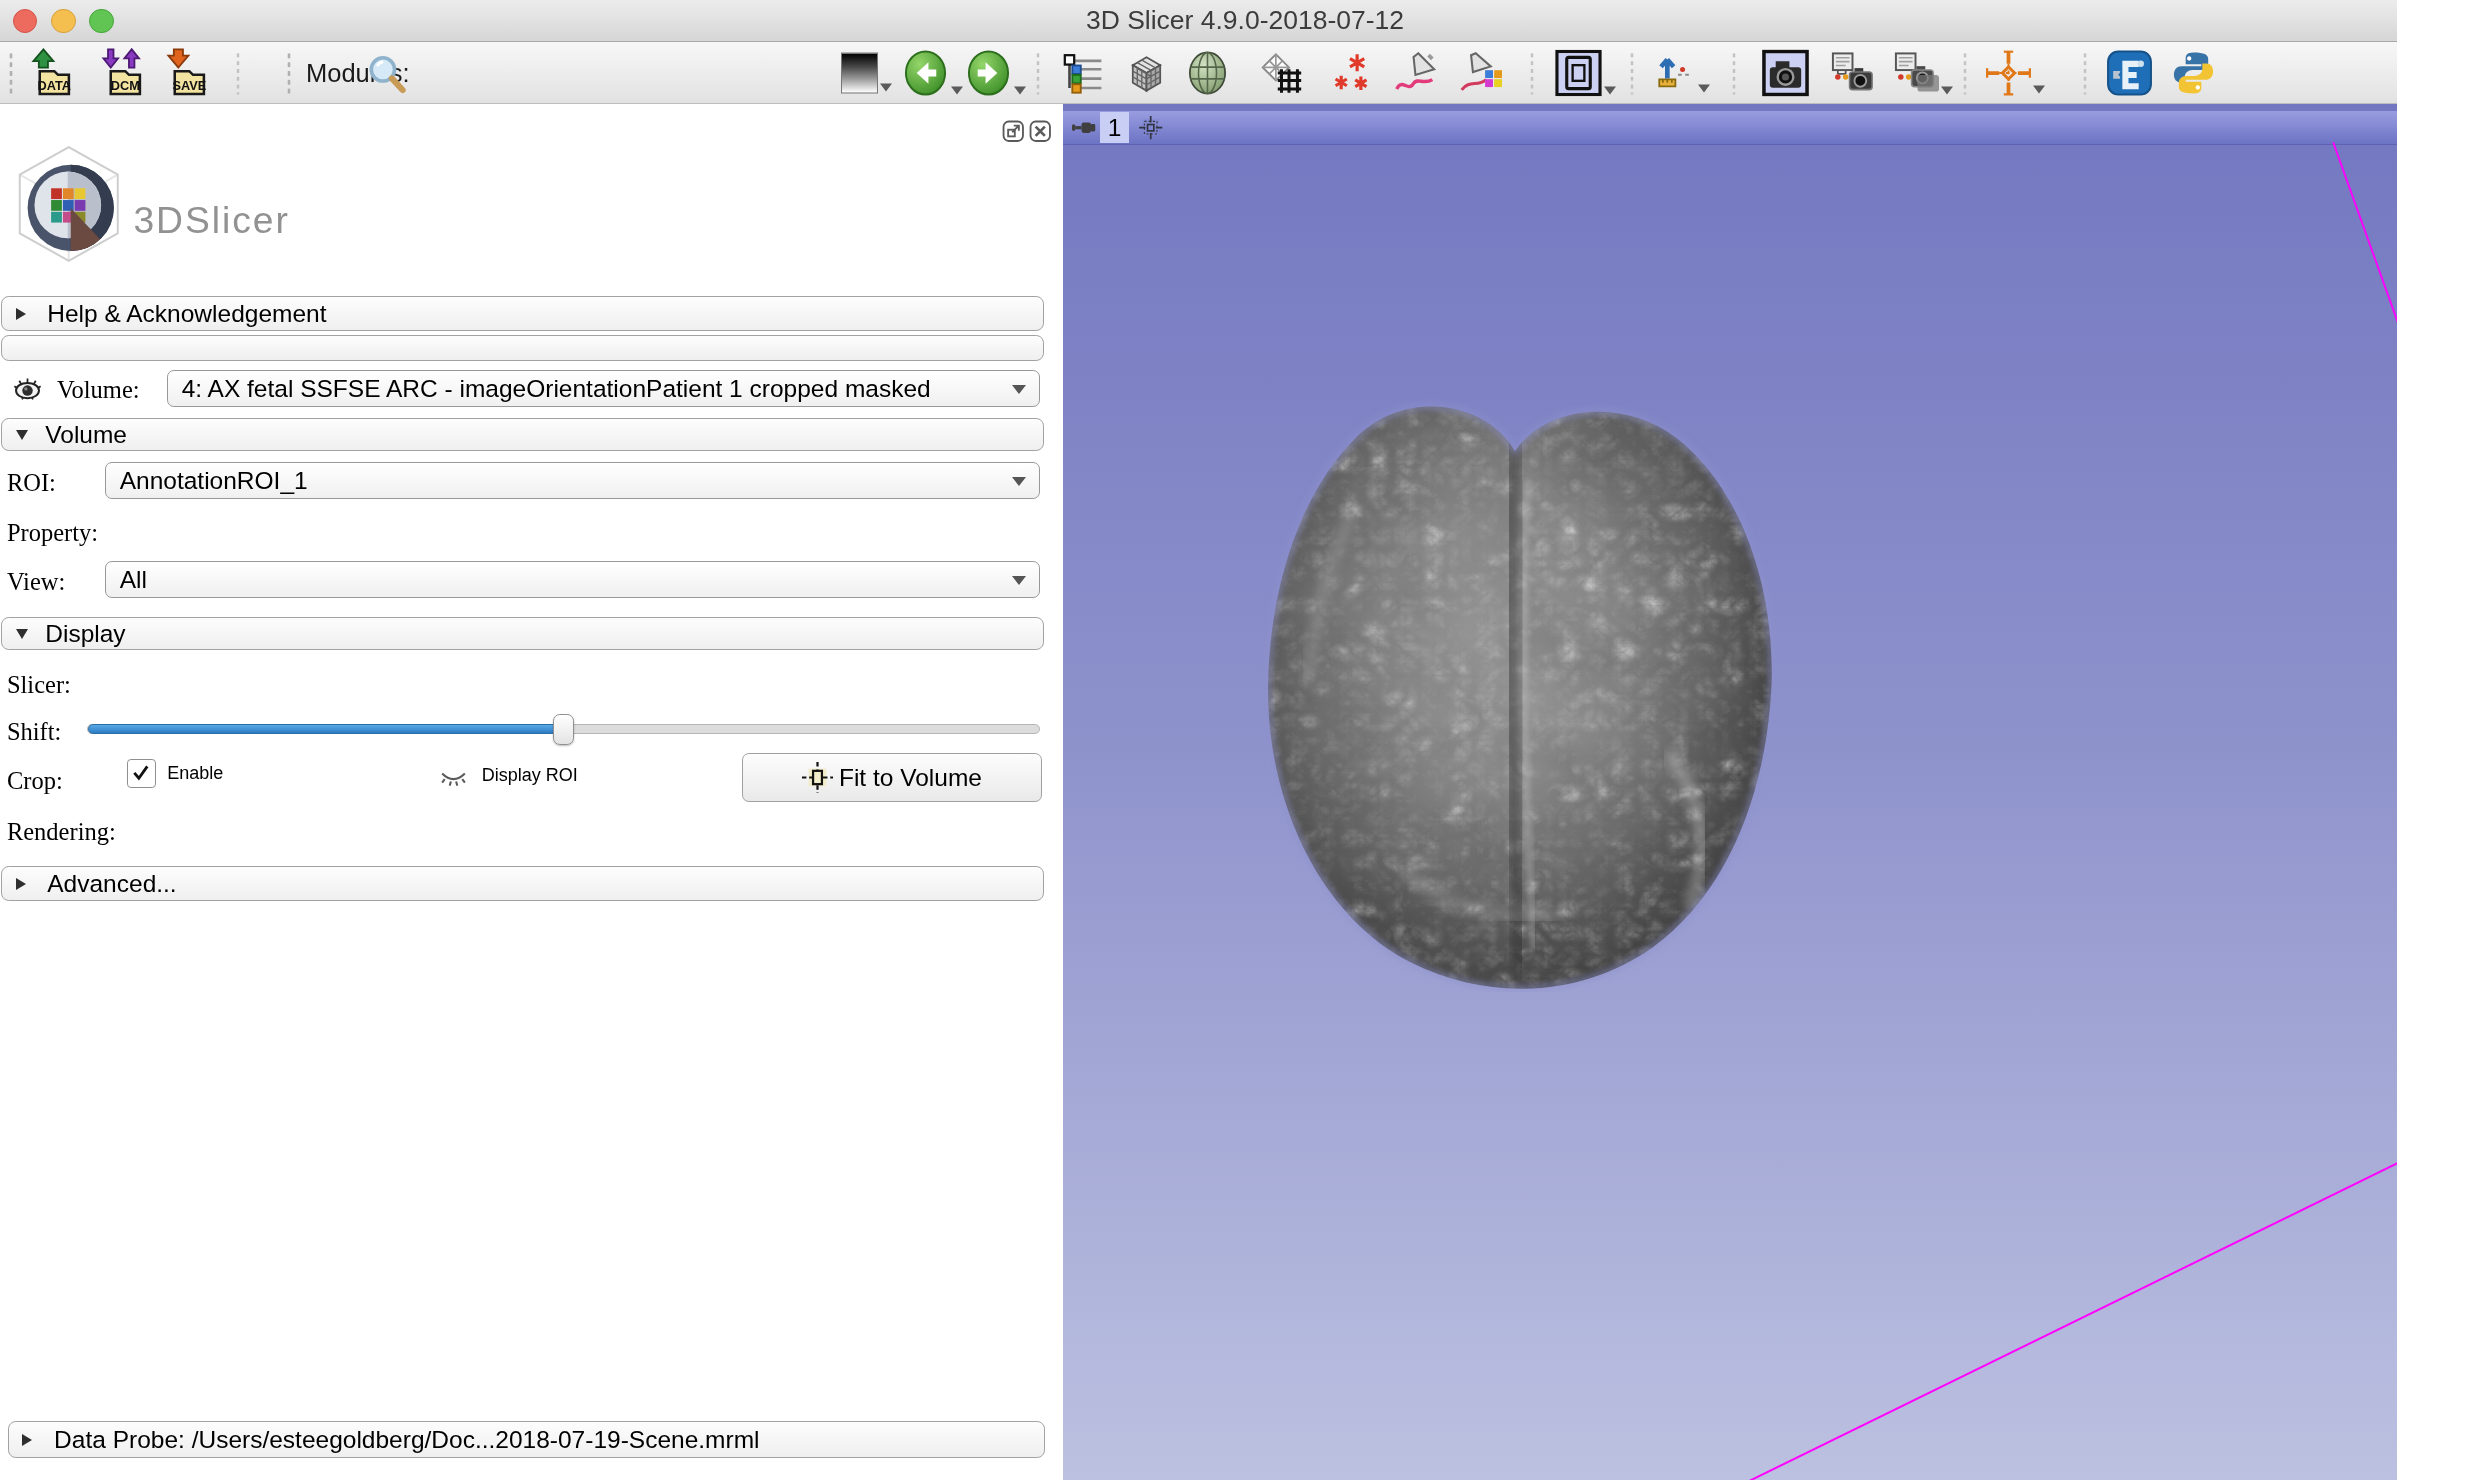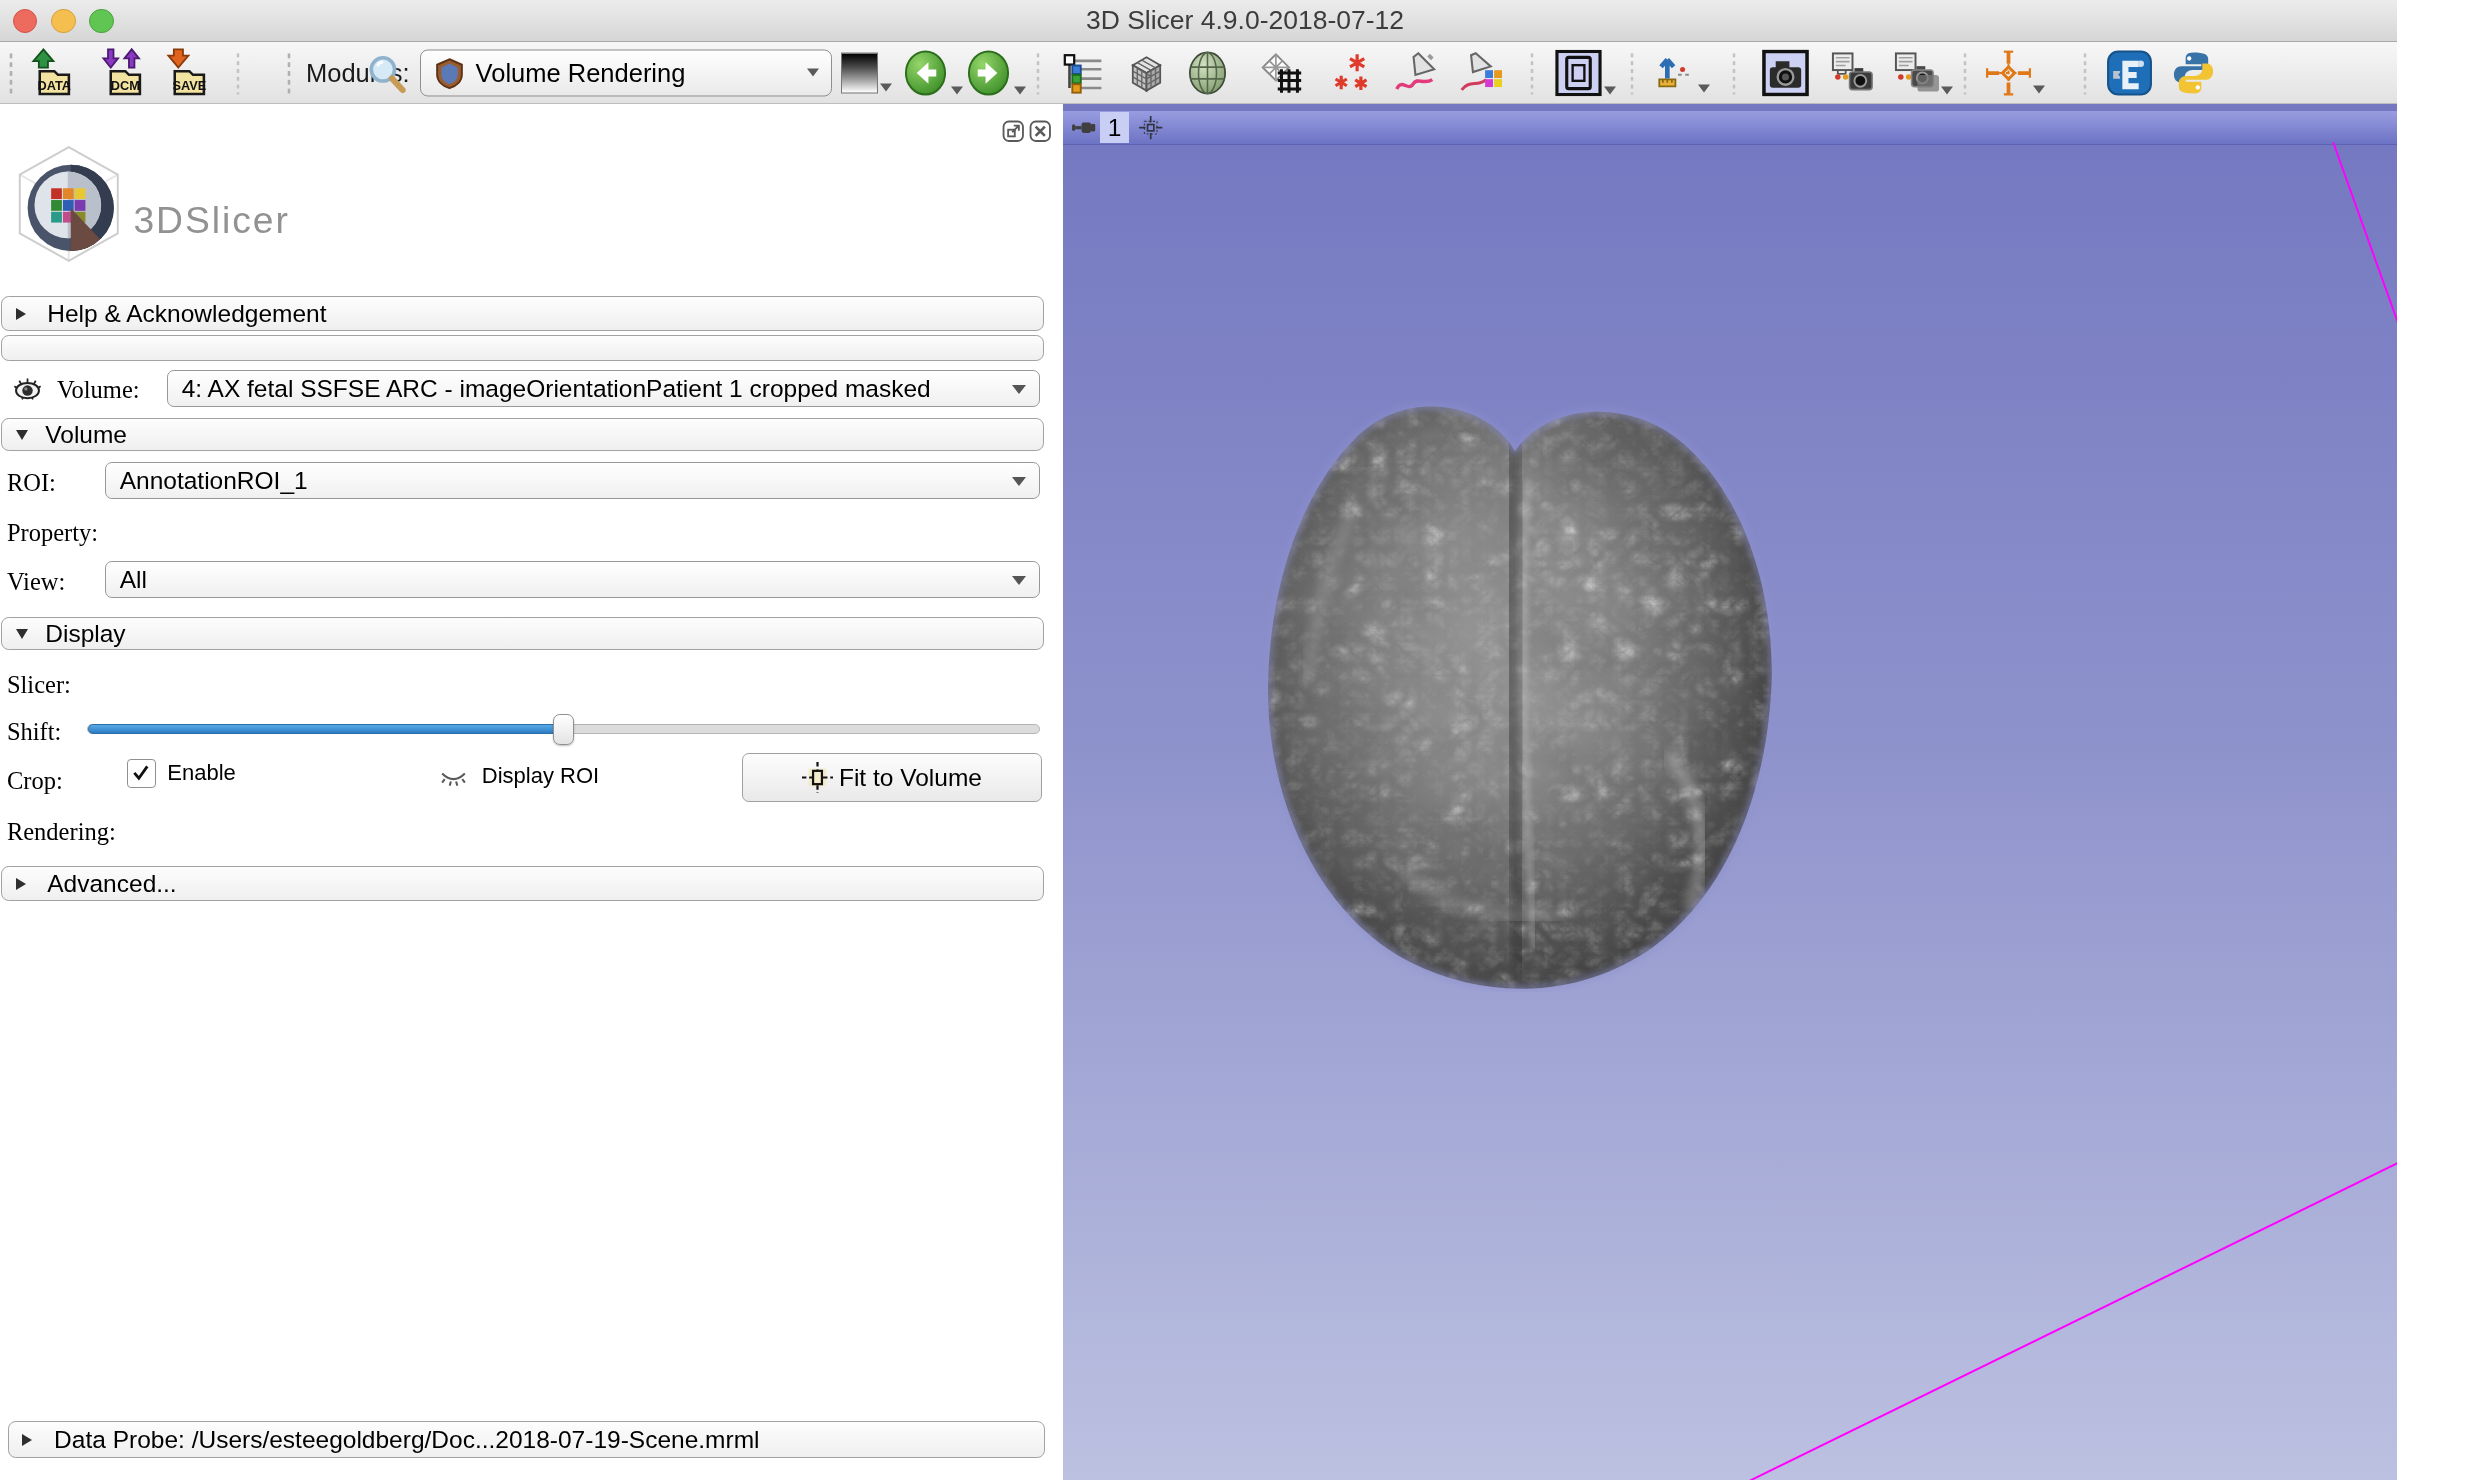--- a/index.html
+++ b/index.html
@@ -67,21 +67,21 @@
     background:linear-gradient(180deg,#58aae6,#2d7cc4);border:1px solid #2a6da8;box-sizing:border-box;}
   .slider-handle{position:absolute;top:-10.8px;width:21.6px;height:31px;border-radius:6.9px;
     background:linear-gradient(180deg,#ffffff,#e3e3e3);border:1px solid #909090;box-sizing:border-box;
     box-shadow:0 1px 2px rgba(0,0,0,.25);}
   .checkbox{width:26.5px;height:26.5px;border:1px solid #8f8f8f;border-radius:3.9px;background:#fff;
     display:flex;align-items:center;justify-content:center;}
   .btn{position:absolute;border:1px solid #a0a0a0;border-radius:6.9px;
     background:linear-gradient(180deg,#fdfdfd,#e9e9e9);
     display:flex;align-items:center;justify-content:center;font-size:24.5px;}
   .crow{position:absolute;display:flex;align-items:center;}
-  .crow .lbl{font-size:22px;margin-left:11.8px;}
+  .crow .lbl{font-size:18px;margin-left:11.8px;}
   .vh{position:absolute;left:0;top:6.9px;width:1426px;height:33px;
     background:linear-gradient(180deg,#989de0,#6d73c4);border-bottom:1px solid #5d63b2;}
   .vtab{position:absolute;left:37px;top:1px;width:29px;height:31px;background:#c9cef5;
     text-align:center;line-height:31px;font-size:24.5px;color:#000;}
   .vicon{position:absolute;top:2.9px;}
   .brainwrap{position:absolute;left:193px;top:257px;width:518px;height:631px;}
   .roisvg{position:absolute;left:0;top:0;}
 </style>
 </head>
 <body>
@@ -135,30 +135,20 @@
     <div class="tb modlabel" style="left:306px">Modules:</div>
 
     <div class="tb" style="left:365px">
       <svg viewBox="0 0 24 24" width="43" height="43">
         <circle cx="10" cy="10" r="6.5" fill="#d5e9f7" stroke="#8fb3cc" stroke-width="2"></circle>
         <path d="M6.8 8.2 a4.3 4.3 0 0 1 3.4-2.4" stroke="#ffffff" stroke-width="1.6" fill="none"></path>
         <path d="M15 15 L21 21.5" stroke="#c79a55" stroke-width="3.4" stroke-linecap="round"></path>
       </svg>
     </div>
 
-    <div class="tb" style="left:420px">
-      <div class="modcombo">
-        <svg viewBox="0 0 24 24" width="33" height="33">
-          <path d="M12 2 L21 6 V13 C21 18 17 21.5 12 23 C7 21.5 3 18 3 13 V6 Z" fill="#9a5b2e" stroke="#5d3317" stroke-width="1.4"></path>
-          <path d="M12 5 L18 8 V13 C18 16.5 15.5 19 12 20 C8.5 19 6 16.5 6 13 V8 Z" fill="#5b79b4"></path>
-        </svg>
-        <span class="txt">Volume Rendering</span>
-        <span class="ddcaret" style="margin-bottom:0"></span>
-      </div>
-    </div>
 
     <div class="tb tbtn" style="left:841px">
       <div class="gradsq"></div>
       <span class="ddcaret"></span>
     </div>
 
     <div class="tb tbtn" style="left:902px">
       <svg viewBox="0 0 24 24" width="47" height="47">
         <defs>
             <radialGradient id="gb1" cx="35%" cy="30%" r="80%">

